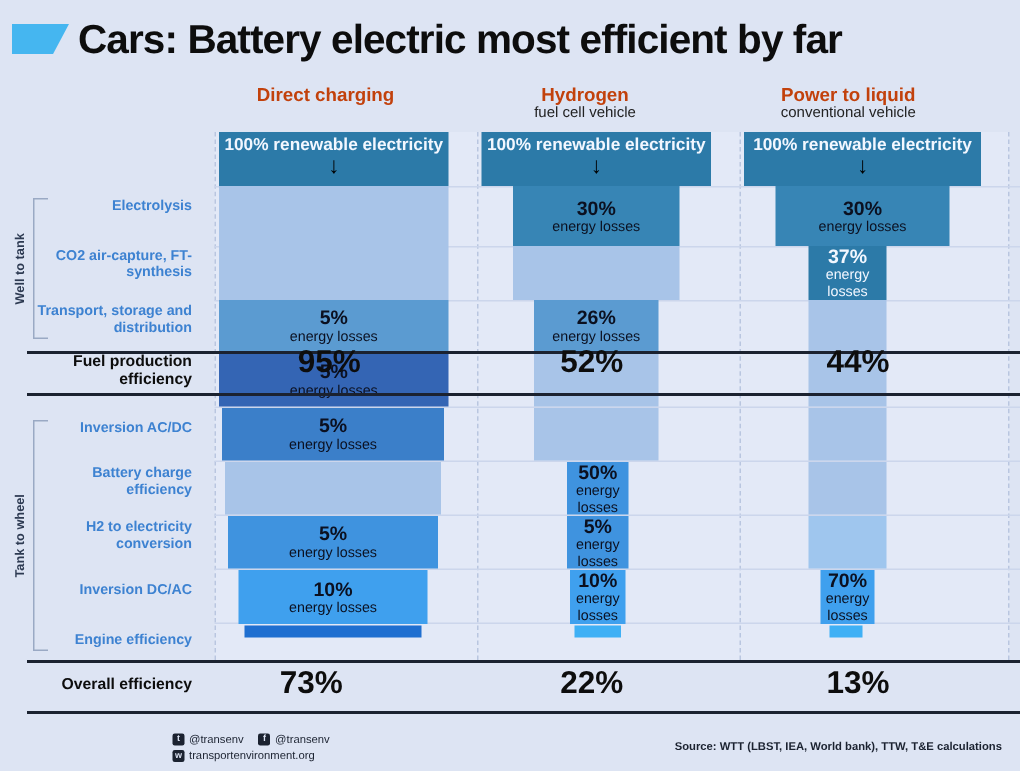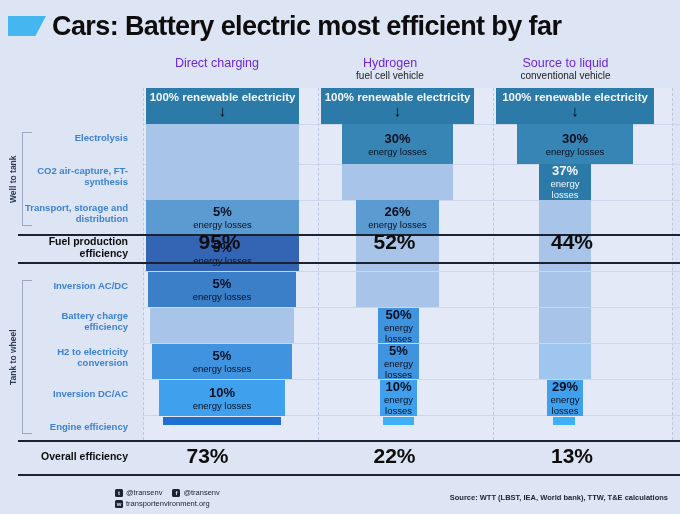--- a/index.html
+++ b/index.html
@@ -15,21 +15,21 @@
   
   .title-row{position:absolute;left:0;top:6px;width:680px;height:40px;display:flex;align-items:center;}
   .title-mark{width:38px;height:20px;margin-left:8px;margin-right:6px;
     background:#45b6f0;
     clip-path:polygon(0 0,100% 0,72% 100%,0 100%);}
   .title-text{font-size:27px;font-weight:bold;color:#0d0d0d;letter-spacing:-0.6px;
     font-family:"Liberation Sans", sans-serif;white-space:nowrap;}
 
   
   .col-head{position:absolute;top:56px;text-align:center;}
-  .col-head .ch-title{font-size:12.5px;font-weight:normal;color:#6d28d9;line-height:14px;}
+  .col-head .ch-title{font-size:12.5px;font-weight:bold;color:#c2410c;line-height:14px;}
   .col-head .ch-sub{font-size:10px;color:#222;line-height:12px;}
 
   
   .chart{position:absolute;left:0;top:88px;width:680px;height:352px;margin-left:11px;}
   .colzone{position:absolute;top:0;height:352px;background:#e3e9f7;}
   .vsep{position:absolute;top:0;height:352px;border-left:1px dashed #b9c6e0;}
   .hsep{position:absolute;left:132px;width:548px;border-top:1px solid #ccd6ec;}
 
   
   .rule{position:absolute;left:18px;width:662px;border-top:2px solid #1b2230;}
@@ -84,21 +84,21 @@
   </div>
 
   <div class="col-head" style="left:132px;width:170px;">
     <div class="ch-title">Direct charging</div>
   </div>
   <div class="col-head" style="left:305px;width:170px;">
     <div class="ch-title">Hydrogen</div>
     <div class="ch-sub">fuel cell vehicle</div>
   </div>
   <div class="col-head" style="left:478px;width:175px;">
-    <div class="ch-title">Source to liquid</div>
+    <div class="ch-title">Power to liquid</div>
     <div class="ch-sub">conventional vehicle</div>
   </div>
 
   <div class="chart">
 
     <div class="colzone" style="left:132px;width:175px;"></div>
     <div class="colzone" style="left:307px;width:175px;"></div>
     <div class="colzone" style="left:482px;width:180px;"></div>
 
     <div class="vsep" style="left:132px;"></div>
@@ -184,21 +184,21 @@
     <div class="bar" style="left:528px;top:76px;width:52px;height:36px;background:#2c7aa8;">
       <div class="pct" style="color:#f2f7ff;">37%</div>
       <div class="lbl" style="color:#f2f7ff;">energy losses</div>
     </div>
     <div class="bar" style="left:528px;top:112px;width:52px;height:35px;background:#a8c4e8;"></div>
     <div class="bar" style="left:528px;top:148px;width:52px;height:35px;background:#a8c4e8;"></div>
     <div class="bar" style="left:528px;top:184px;width:52px;height:35px;background:#a8c4e8;"></div>
     <div class="bar" style="left:528px;top:220px;width:52px;height:35px;background:#a8c4e8;"></div>
     <div class="bar" style="left:528px;top:256px;width:52px;height:35px;background:#9fc6ee;"></div>
     <div class="bar" style="left:536px;top:292px;width:36px;height:36px;background:#3fa0ee;">
-      <div class="pct">29%</div>
+      <div class="pct">70%</div>
       <div class="lbl">energy losses</div>
     </div>
     <div class="bar" style="left:542px;top:329px;width:22px;height:8px;background:#3fb0f5;"></div>
   </div>
 
   <div class="rowlabel" style="top:125px;height:24px;">Electrolysis</div>
   <div class="rowlabel" style="top:163px;height:26px;">CO2 air-capture, FT-synthesis</div>
   <div class="rowlabel" style="top:274px;height:22px;">Inversion AC/DC</div>
   <div class="rowlabel" style="top:200px;height:26px;">Transport, storage and distribution</div>
   <div class="rowlabel" style="top:308px;height:26px;">Battery charge efficiency</div>

